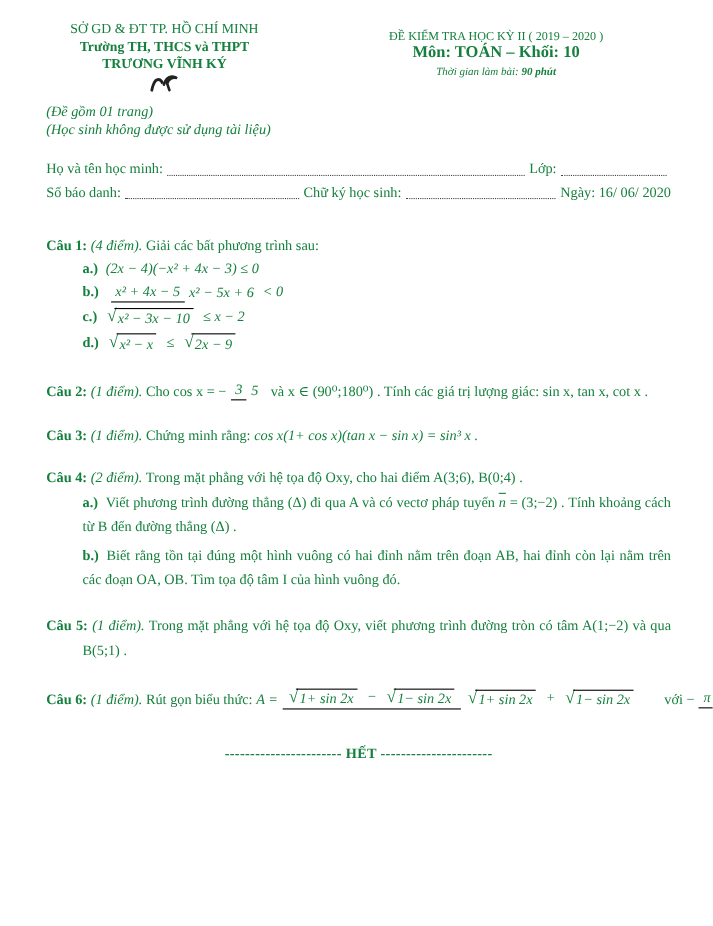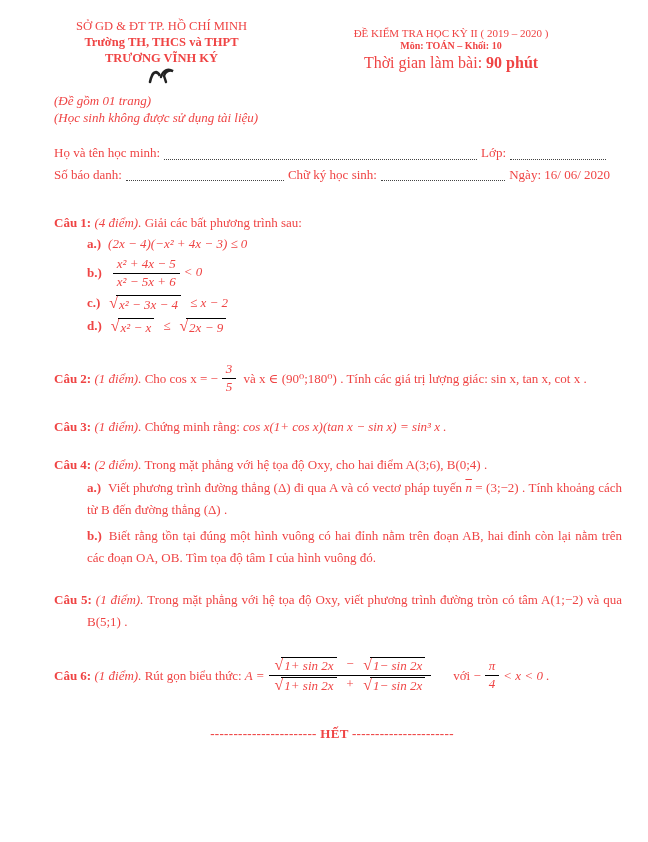--- a/index.html
+++ b/index.html
@@ -1,34 +1,34 @@
 <!DOCTYPE html>
 <html><head>
 <meta charset="utf-8">
 <style>
   * { margin:0; padding:0; box-sizing:border-box; }
   html,body { background:#ffffff; }
   .page {
-    width:648px; height:842px; background:#fff; color:#ef4444;
+    width:648px; height:842px; background:#fff; color:#15803d;
     font-family:"Liberation Serif","DejaVu Serif",serif;
     font-size:13px; position:relative;
-    padding:18px 38px 0 54px; overflow:hidden;
+    padding:18px 38px 0 42px; overflow:hidden;
   }
   
   .header { display:flex; justify-content:space-between; }
   .h-left { width:215px; }
   .h-left .center-lines { text-align:center; line-height:1.28; }
   .school-line1 { font-size:12.5px; }
   .school-line2, .school-line3 { font-weight:bold; font-size:12.5px; }
   .logo-wrap { text-align:center; margin:1px 0 4px 0; }
   .notes { font-style:italic; line-height:1.3; margin-top:3px; white-space:nowrap; }
   .h-right { width:318px; text-align:center; margin-top:9px; }
   .exam-title { font-weight:normal; font-size:11px; }
-  .exam-subject { font-weight:bold; font-size:10px; line-height:1.3; }
-  .exam-time { font-size:16px; line-height:1.35; }
+  .exam-subject { font-weight:bold; font-size:15px; line-height:1.3; }
+  .exam-time { font-style:italic; font-size:10px; line-height:1.35; }
   .exam-time .t-val { font-weight:bold; }
   .code-row { text-align:right; padding-right:12px; margin-top:12px; }
   .code-box {
     display:inline-block; border:1.6px solid #000; width:148px;
     padding:4px 0 5px 0; text-align:center; font-weight:bold;
   }
   .code-box .code-val { font-size:15.5px; margin-left:14px; }
   
   .student { margin-top:16px; }
   .info-row { display:flex; align-items:flex-end; line-height:21.5px; white-space:nowrap; }
@@ -41,21 +41,21 @@
   .q-label { font-weight:bold; }
   .q-points { font-style:italic; }
   .q-body-par { width:568px; text-align:justify; line-height:22px; }
   .hang { padding-left:33px; text-indent:-33px; }
   .items { margin-left:33px; }
   .item { margin-top:5px; white-space:nowrap; }
   .item-label { font-weight:bold; margin-right:7px; }
   .sub-par { margin-left:33px; width:535px; text-align:justify; line-height:22px; margin-top:4px; }
   .m { font-style:italic; }
   
-  .frac { display:inline-flex; flex-direction:column; text-align:center; vertical-align:middle; margin:0 4px; }
+  .frac { display:inline-flex; flex-direction:row; text-align:center; vertical-align:middle; margin:0 4px; }
   .frac .num { border-bottom:1.1px solid #000; padding:0 4px 1px 4px; line-height:1.15; }
   .frac .den { padding:1px 4px 0 4px; line-height:1.15;text-align:right; }
   
   .sqrt { display:inline-flex; align-items:flex-start; vertical-align:middle; margin:0 2px; }
   .sqrt .sign { font-size:1.22em; line-height:1; margin-right:-2px; font-style:normal; }
   .sqrt .rad { border-top:1.1px solid #000; padding:1px 3px 0 3px; }
   .vec { font-style:italic; text-decoration:overline; }
   .nowrap { white-space:nowrap; }
   .q2-line, .q6-line { display:flex; align-items:center; white-space:nowrap; line-height:1.2; }
   .q2-line > *, .q6-line > * { flex:0 0 auto; }
@@ -125,21 +125,21 @@
       </div>
       <div class="item">
         <span class="item-label">b.)</span><span class="frac m">
             <span class="num">x² + 4x − 5</span>
             <span class="den">x² − 5x + 6</span>
           </span><span class="m">&lt; 0</span>
       </div>
       <div class="item">
         <span class="item-label">c.)</span><span class="sqrt m">
             <span class="sign">√</span>
-            <span class="rad">x² − 3x − 4</span>
+            <span class="rad">x² − 3x − 10</span>
           </span><span class="m sp-l">≤ x − 2</span>
       </div>
       <div class="item">
         <span class="item-label">d.)</span><span class="sqrt m">
             <span class="sign">√</span>
             <span class="rad">x² − x</span>
           </span><span class="m sp-l sp-r">≤</span><span class="sqrt m">
             <span class="sign">√</span>
             <span class="rad">2x − 9</span>
           </span>

